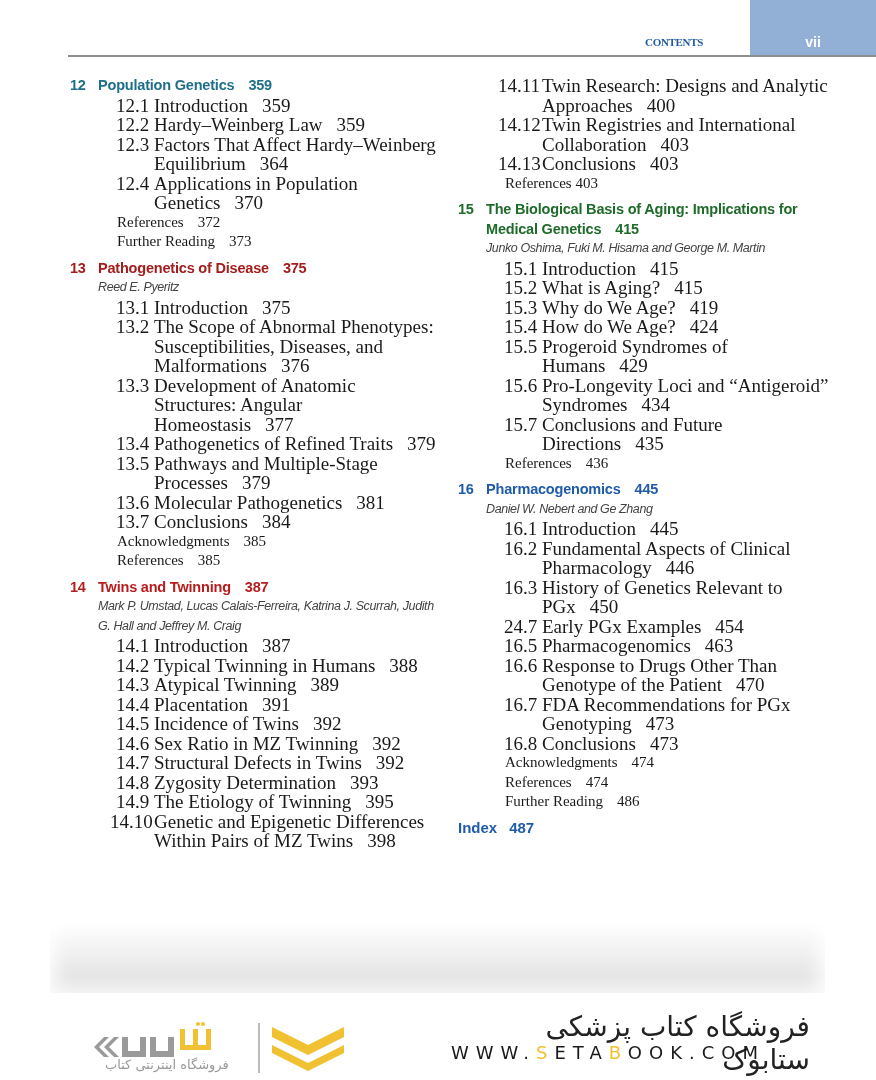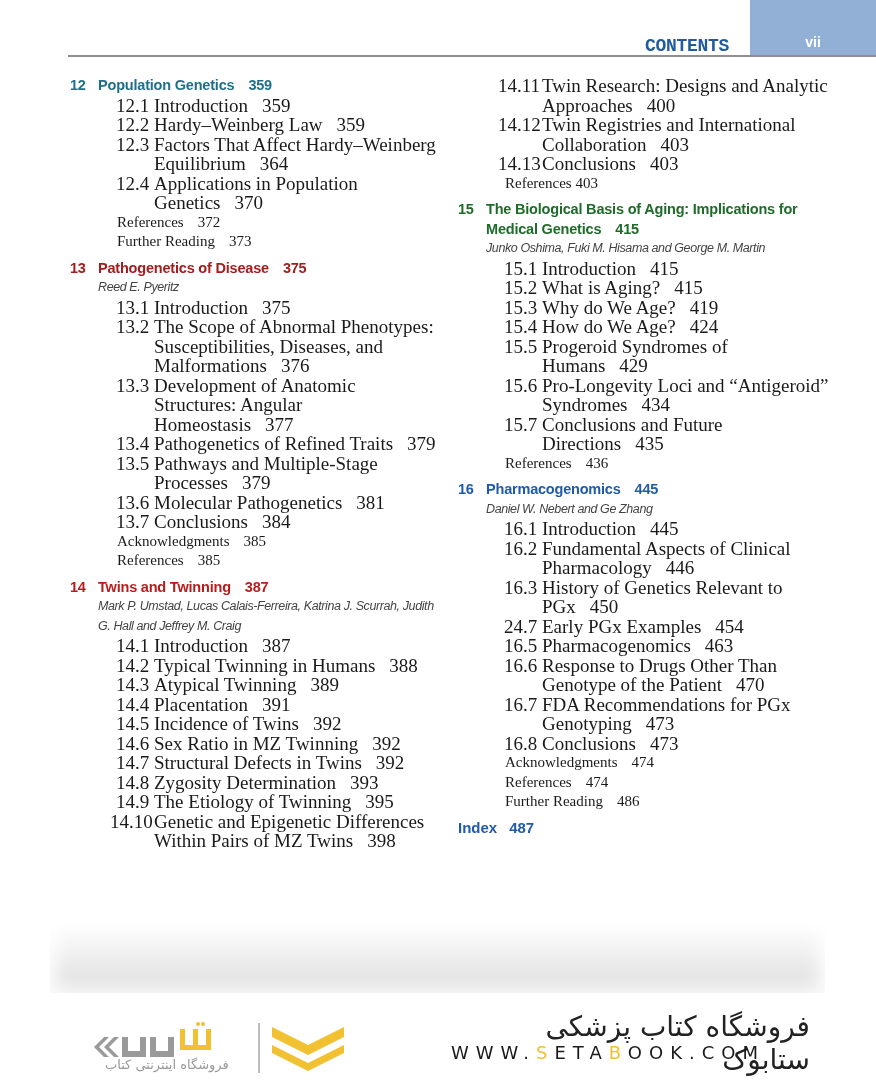--- a/index.html
+++ b/index.html
@@ -3,21 +3,21 @@
   <meta charset="utf-8">
   <style>
     * { margin: 0; padding: 0; box-sizing: border-box; }
     html, body { width: 876px; height: 1080px; background: #ffffff; overflow: hidden; }
     body { position: relative; font-family: "Liberation Serif", "DejaVu Serif", serif; color: #222; }
 
     .header-tab { position: absolute; left: 750px; top: 0; width: 126px; height: 56px; background: #92b0d6; }
     .header-page { position: absolute; left: 750px; top: 34px; width: 126px; text-align: center; color: #ffffff;
       font-family: "Liberation Sans", sans-serif; font-weight: bold; font-size: 14px; }
     .header-title { position: absolute; left: 645px; top: 36px; color: #1f5b9e;
-      font-family: Liberation Mono, monospace; font-weight: bold; font-size: 18px; letter-spacing: -0.3px; }
+      font-family: Liberation Serif, serif; font-weight: bold; font-size: 11px; letter-spacing: -0.3px; }
     .header-rule { position: absolute; left: 68px; top: 55px; width: 808px; height: 2px; background: #8f8f8f; }
 
     .col { position: absolute; top: 76px; }
     .col-left { left: 70px; width: 370px; }
     .col-right { left: 458px; width: 380px; }
 
     .chapter { margin-bottom: 7px; }
     .ch-title { font-family: "Liberation Sans", sans-serif; font-weight: bold; font-size: 14.5px; line-height: 19.5px;
       display: flex; letter-spacing: -0.2px; }
     .ch-num { width: 28px; flex: none; }

